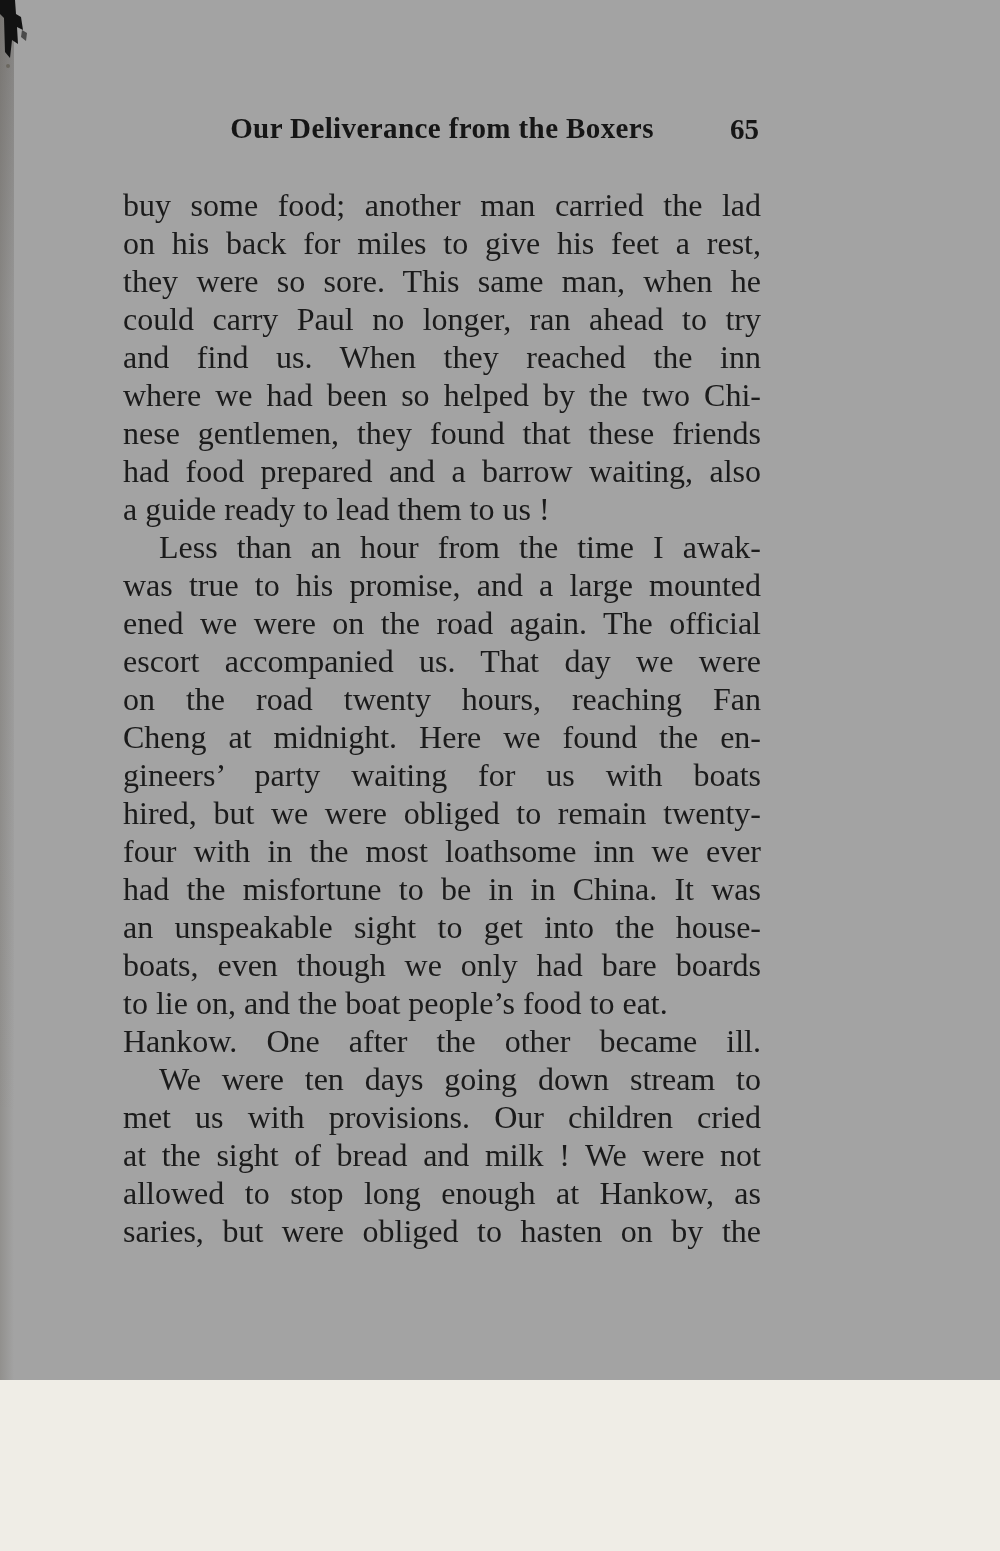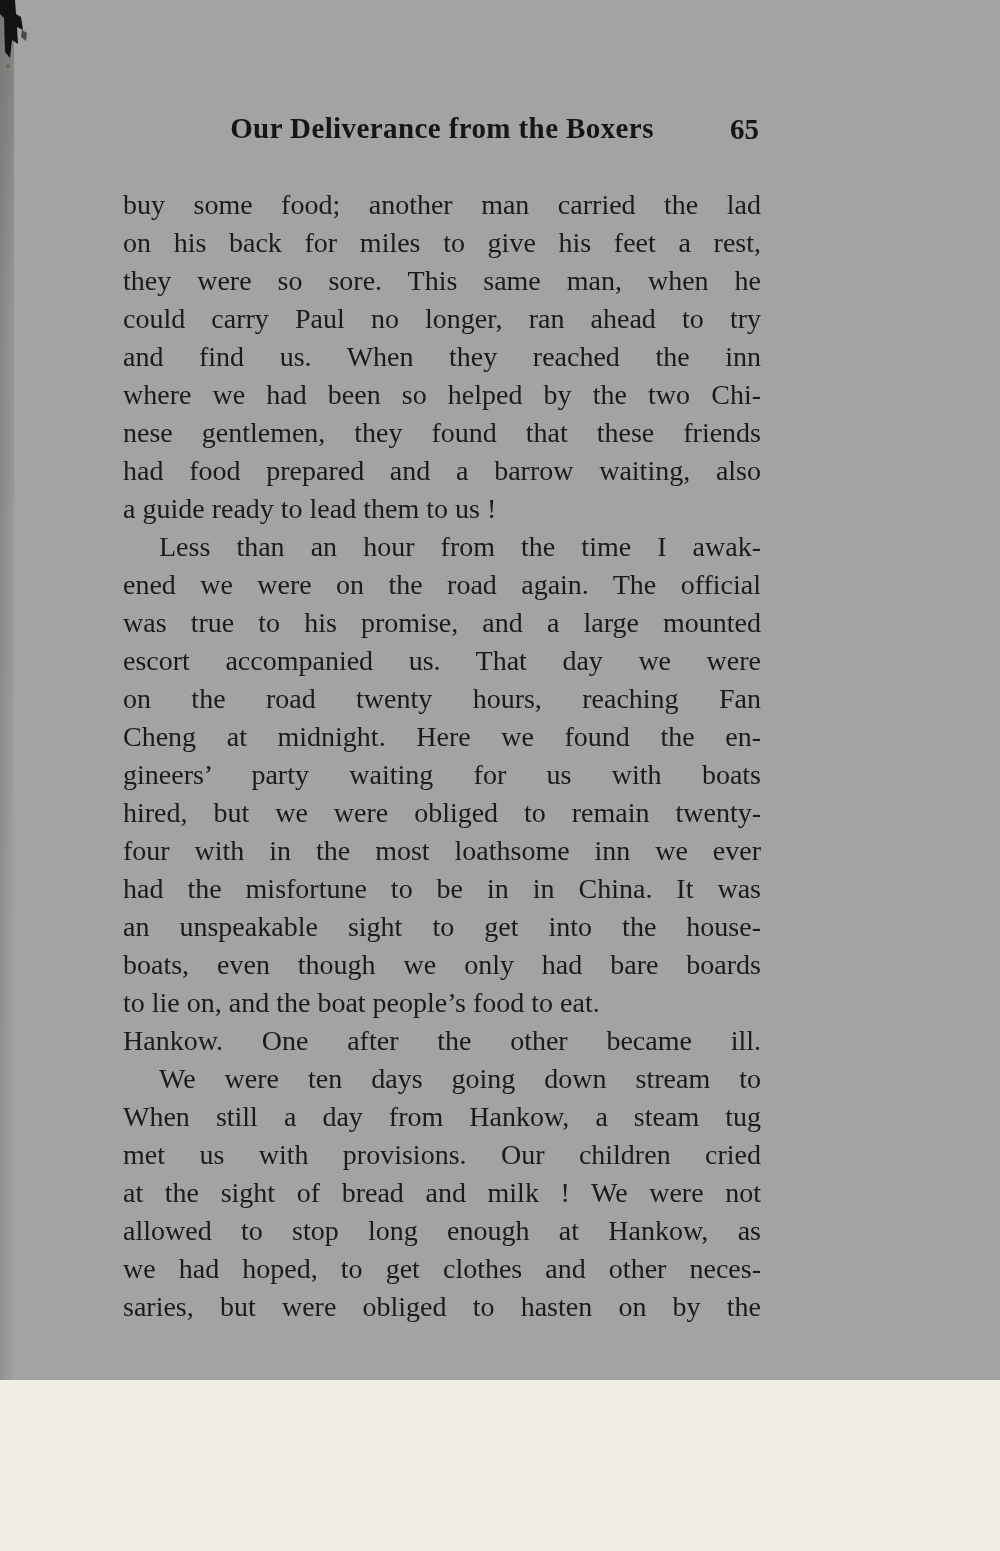--- a/index.html
+++ b/index.html
@@ -45,21 +45,21 @@
   .page-number {
     position: absolute; right: 2px; top: 1px;
     font-size: 29px; font-weight: bold;
     color: #161616;
   }
   .text-block {
     position: absolute; left: 123px; top: 186px;
     width: 638px; color: #1b1b1b;
   }
   .line {
-    font-size: 28px;
+    font-size: 32px;
     line-height: 38px;
     text-align: justify;
     text-align-last: justify;
   }
   .line.lastline { text-align-last: left; }
   .line.indent { text-indent: 36px; }
 </style>
 </head>
 <body>
 
@@ -85,40 +85,38 @@
         <div class="line">they were so sore.  This same man, when he</div>
         <div class="line">could carry Paul no longer, ran ahead to try</div>
         <div class="line">and find us.  When they reached the inn</div>
         <div class="line">where we had been so helped by the two Chi-</div>
         <div class="line">nese gentlemen, they found that these friends</div>
         <div class="line">had food prepared and a barrow waiting, also</div>
         <div class="line lastline">a guide ready to lead them to us !</div>
       </div>
       <div class="paragraph">
         <div class="line indent">Less than an hour from the time I awak-</div>
+        <div class="line">was true to his promise, and a large mounted</div>
         <div class="line">ened we were on the road again.  The official</div>
-        <div class="line">was true to his promise, and a large mounted</div>
         <div class="line">escort accompanied us.  That day we were</div>
         <div class="line">on the road twenty hours, reaching Fan</div>
         <div class="line">Cheng at midnight.  Here we found the en-</div>
         <div class="line">gineers’ party waiting for us with boats</div>
         <div class="line">hired, but we were obliged to remain twenty-</div>
         <div class="line">four with in the most loathsome inn we ever</div>
         <div class="line">had the misfortune to be in in China.  It was</div>
         <div class="line">an unspeakable sight to get into the house-</div>
         <div class="line">boats, even though we only had bare boards</div>
         <div class="line lastline">to lie on, and the boat people’s food to eat.</div>
       </div>
       <div class="paragraph">
         <div class="line">Hankow.  One after the other became ill.</div>
         <div class="line indent">We were ten days going down stream to</div>
-        <div class="line">When still a day from Hankow, a steam tug</div>
         <div class="line">met us with provisions.  Our children cried</div>
         <div class="line">at the sight of bread and milk !  We were not</div>
         <div class="line">allowed to stop long enough at Hankow, as</div>
-        <div class="line">we had hoped, to get clothes and other neces-</div>
         <div class="line">saries, but were obliged to hasten on by the</div>
       </div>
     </main>
 
   <div class="bottom-mark"></div>
 
 </div>
 
 </body></html>

